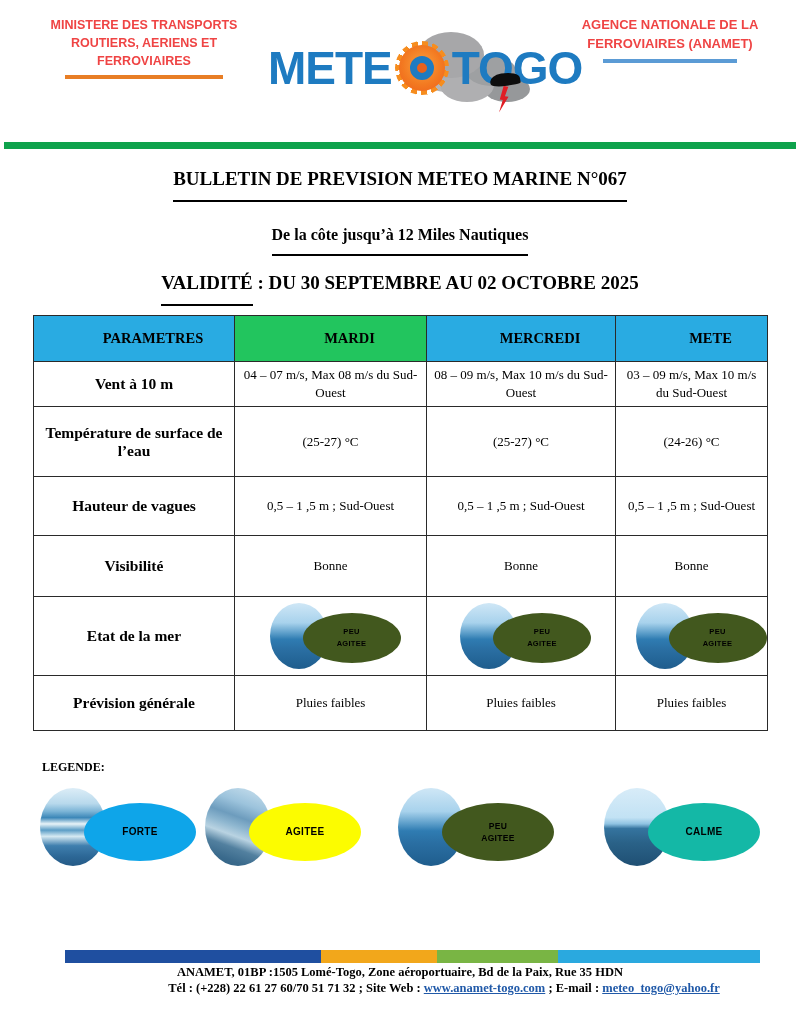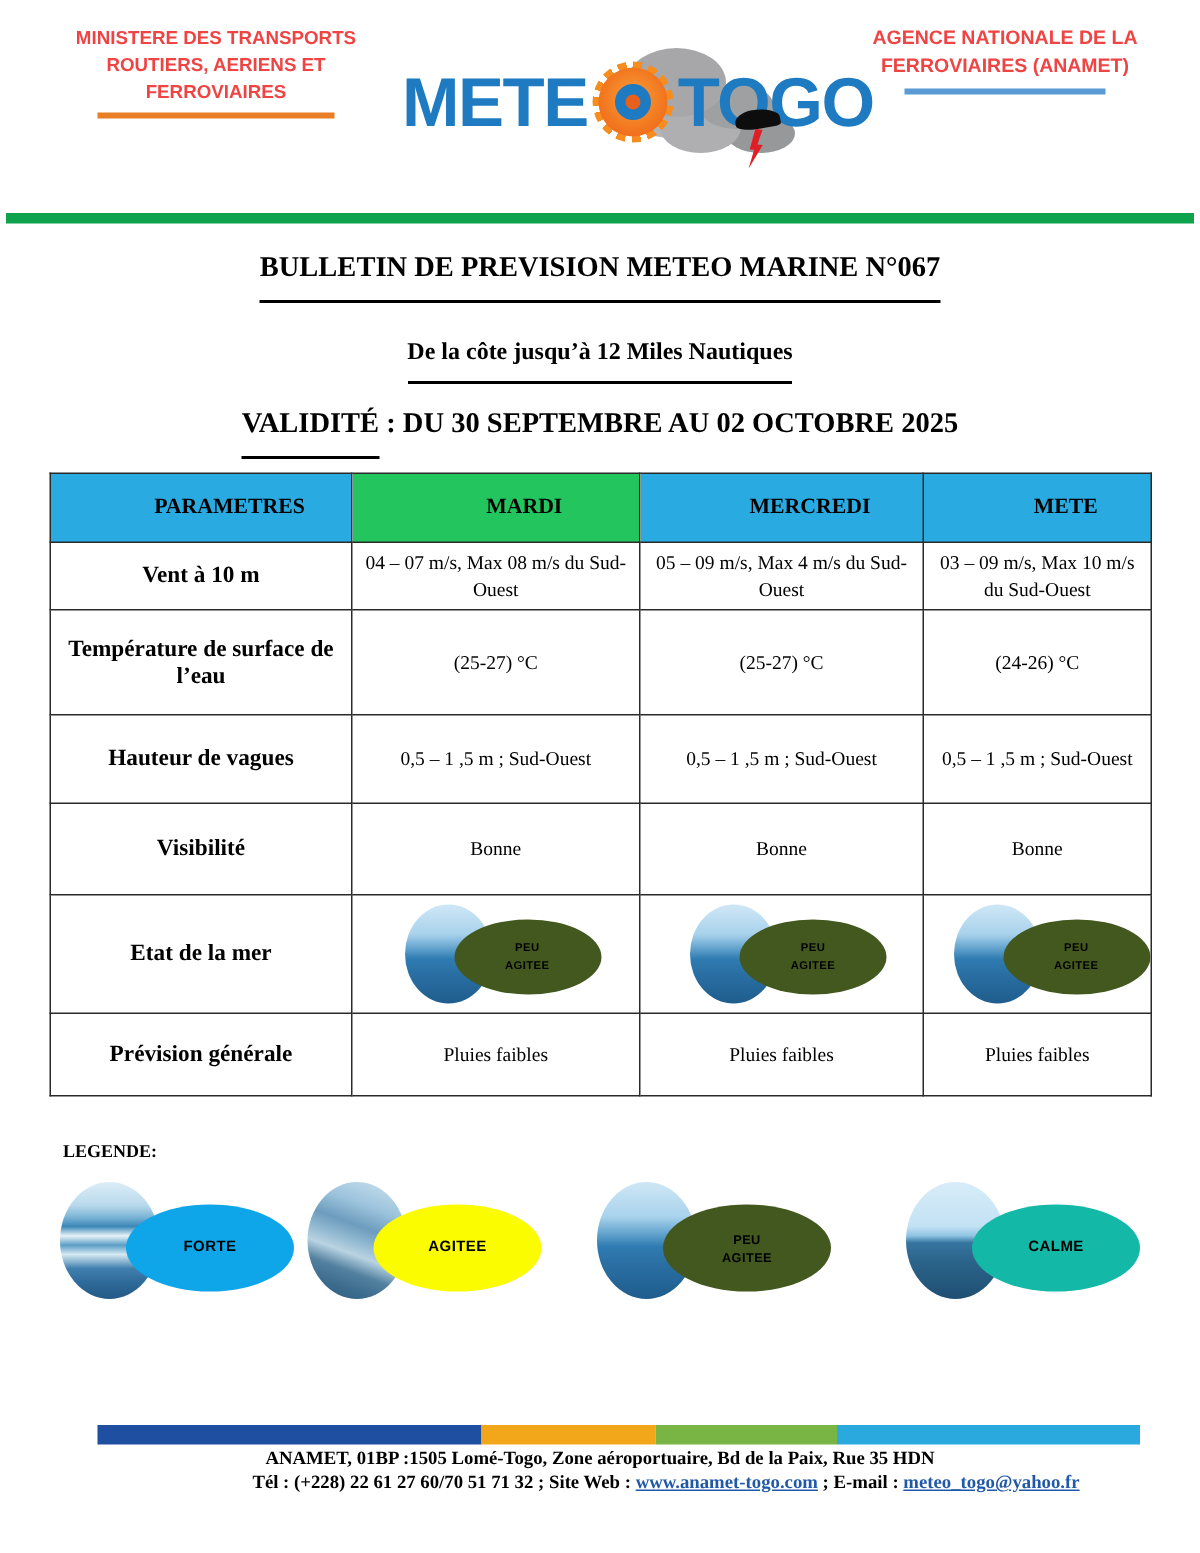--- a/index.html
+++ b/index.html
@@ -135,21 +135,21 @@
     <tbody>
         <tr>
       <th style="background: rgb(41, 171, 226);">PARAMETRES</th>
       <th style="background: #22c55e;">MARDI</th>
       <th style="background: rgb(41, 171, 226);">MERCREDI</th>
       <th style="background: rgb(41, 171, 226);">METE</th>
     </tr>
     <tr style="height:45px">
       <td class="param">Vent à 10 m</td>
       <td class="val">04 – 07 m/s, Max 08 m/s du Sud-Ouest</td>
-      <td class="val">05 – 09 m/s, Max 4 m/s du Sud-Ouest</td>
+      <td class="val">08 – 09 m/s, Max 10 m/s du Sud-Ouest</td>
       <td class="val">03 – 09 m/s, Max 10 m/s du Sud-Ouest</td>
     </tr>
     <tr style="height:70px">
       <td class="param">Température de surface de l’eau</td>
       <td class="val">(25-27) °C</td>
       <td class="val">(25-27) °C</td>
       <td class="val">(24-26) °C</td>
     </tr>
     <tr style="height:59px">
       <td class="param">Hauteur de vagues</td>

